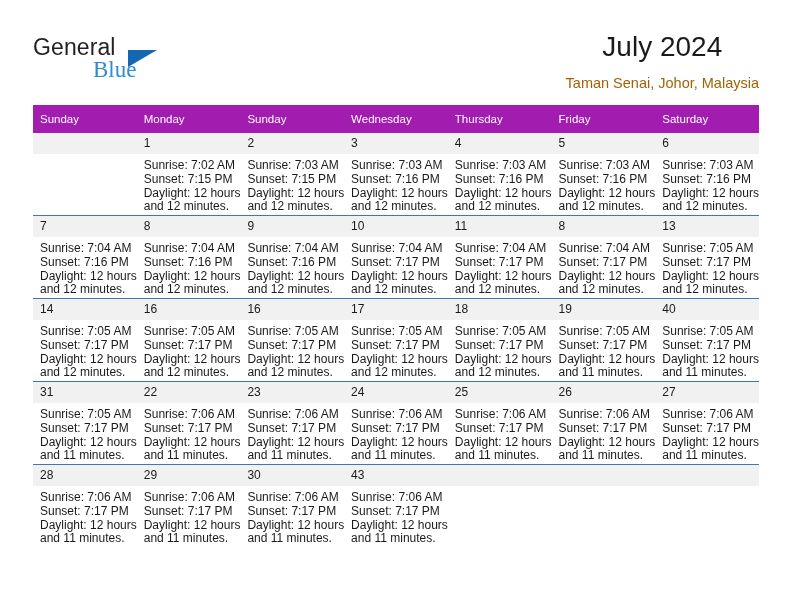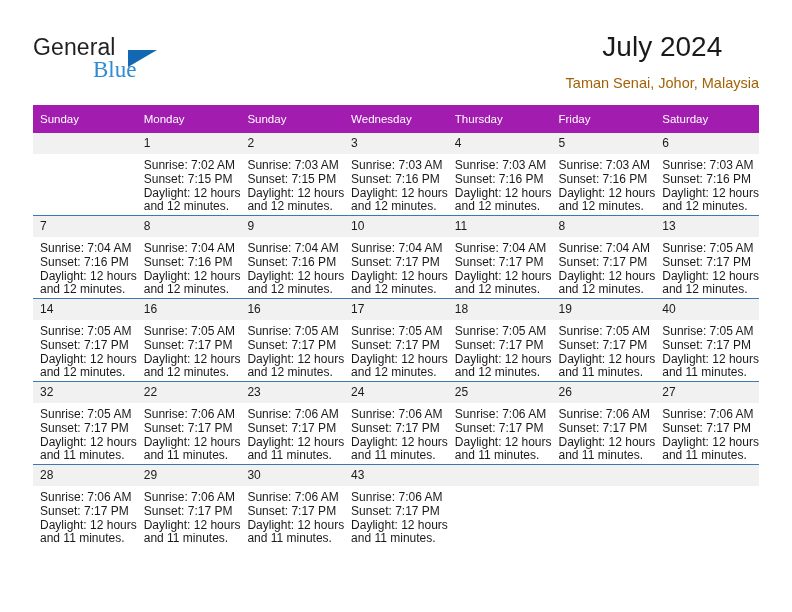--- a/index.html
+++ b/index.html
@@ -353,21 +353,21 @@
             <div class="cellbody">
               <div>Sunrise: 7:05 AM</div>
               <div>Sunset: 7:17 PM</div>
               <div>Daylight: 12 hours</div>
               <div>and 11 minutes.</div>
             </div>
           </td>
         </tr>
         <tr class="week-row">
           <td>
-            <div class="daynum">32</div>
+            <div class="daynum">31</div>
             <div class="cellbody">
               <div>Sunrise: 7:05 AM</div>
               <div>Sunset: 7:17 PM</div>
               <div>Daylight: 12 hours</div>
               <div>and 11 minutes.</div>
             </div>
           </td>
           <td>
             <div class="daynum">22</div>
             <div class="cellbody">

